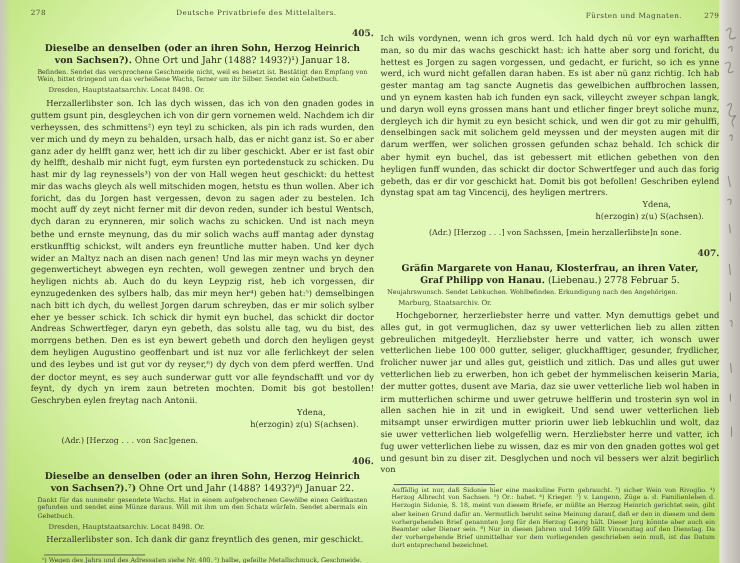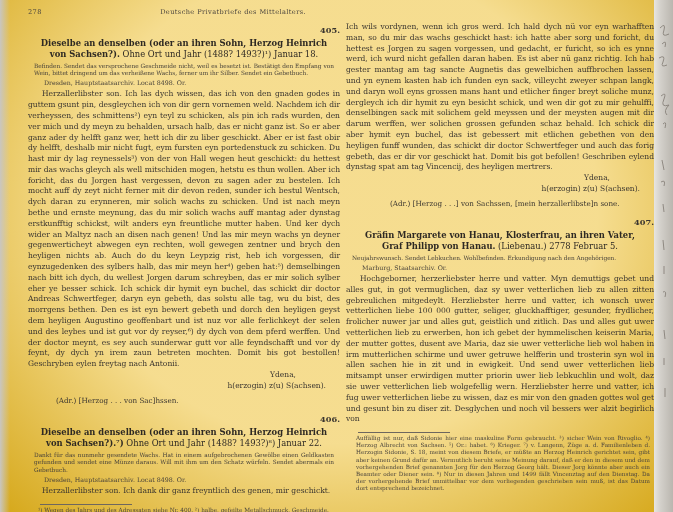--- a/index.html
+++ b/index.html
@@ -1,17 +1,17 @@
 <!DOCTYPE html>
 <html><head>
 <meta charset="utf-8">
 <style>
   html,body{margin:0;padding:0;}
   .spread{position:relative;width:673px;height:512px;overflow:hidden;
-    background:#eab308;
+    background:#bef264;
     font-family:"DejaVu Serif","Liberation Serif",serif;color:#3a352f;}
   .spread::before{content:"";position:absolute;inset:0;
     background:radial-gradient(ellipse at 50% 40%, rgba(255,255,255,.55) 55%, rgba(120,115,105,.18) 100%);
     pointer-events:none;}
   .page{position:absolute;}
   .page-left{left:28px;top:8px;width:312px;}
   .page-right{left:346px;top:10px;width:308px;}
   .runhead{display:flex;align-items:baseline;font-size:6.6px;letter-spacing:.4px;color:#4a443d;}
   .runhead .num{width:34px;}
   .runhead .title{flex:1;text-align:right;}
@@ -48,33 +48,38 @@
       <span class="spacer"></span>
     </div>
 
     <div class="sec-num">405.</div>
     <div class="heading"><span>Dieselbe an denselben (oder an ihren Sohn, Herzog Heinrich von Sachsen?).</span><span class="plain"> Ohne Ort und Jahr (1488? 1493?)¹) Januar 18.</span></div>
     <div class="regest">Befinden. Sendet das versprochene Geschmeide nicht, weil es besetzt ist. Bestätigt den Empfang von Wein, bittet dringend um das verheißene Wachs, ferner um ihr Silber. Sendet ein Gebetbuch.</div>
     <div class="archive">Dresden, Hauptstaatsarchiv.  Locat 8498.  Or.</div>
     <div class="bodytxt">Herzallerlibster son. Ich las dych wissen, das ich von den gnaden godes in guttem gsunt pin, desgleychen ich von dir gern vornemen weld. Nachdem ich dir verheyssen, des schmittens²) eyn teyl zu schicken, als pin ich rads wurden, den ver mich und dy meyn zu behalden, ursach halb, das er nicht ganz ist. So er aber ganz ader dy helfft ganz wer, hett ich dir zu liber geschickt. Aber er ist fast obir dy helfft, deshalb mir nicht fugt, eym fursten eyn portedenstuck zu schicken. Du hast mir dy lag reynessels³) von der von Hall wegen heut geschickt: du hettest mir das wachs gleych als well mitschiden mogen, hetstu es thun wollen. Aber ich foricht, das du Jorgen hast vergessen, devon zu sagen ader zu bestelen. Ich mocht auff dy zeyt nicht ferner mit dir devon reden, sunder ich bestul Wentsch, dych daran zu erynneren, mir solich wachs zu schicken. Und ist nach meyn bethe und ernste meynung, das du mir solich wachs auff mantag ader dynstag erstkunfftig schickst, wilt anders eyn freuntliche mutter haben. Und ker dych wider an Maltyz nach an disen nach genen! Und las mir meyn wachs yn deyner gegenwerticheyt abwegen eyn rechten, woll gewegen zentner und brych den heyligen nichts ab. Auch do du keyn Leypzig rist, heb ich vorgessen, dir eynzugedenken des sylbers halb, das mir meyn her⁴) geben hat:⁵) demselbingen nach bitt ich dych, du wellest Jorgen darum schreyben, das er mir solich sylber eher ye besser schick. Ich schick dir hymit eyn buchel, das schickt dir doctor Andreas Schwertfeger, daryn eyn gebeth, das solstu alle tag, wu du bist, des morrgens bethen. Den es ist eyn bewert gebeth und dorch den heyligen geyst dem heyligen Augustino geoffenbart und ist nuz vor alle ferlichkeyt der selen und des leybes und ist gut vor dy reyser,⁶) dy dych von dem pferd werffen. Und der doctor meynt, es sey auch sunderwar gutt vor alle feyndschafft und vor dy feynt, dy dych yn irem zaun betreten mochten. Domit bis got bestollen! Geschryben eylen freytag nach Antonii.</div>
     <div class="sig sig-name">Ydena,</div>
     <div class="sig sig-title">h(erzogin) z(u) S(achsen).</div>
-    <div class="address">(Adr.)  [Herzog . . . von Sac]hssen.</div>
+    <div class="address">(Adr.)  [Herzog . . . von Sac]genen.</div>
 
     <div class="sec-num">406.</div>
     <div class="heading"><span>Dieselbe an denselben (oder an ihren Sohn, Herzog Heinrich von Sachsen?).⁷)</span><span class="plain"> Ohne Ort und Jahr (1488? 1493?)⁸) Januar 22.</span></div>
     <div class="regest">Dankt für das nunmehr gesendete Wachs. Hat in einem aufgebrochenen Gewölbe einen Geldkasten gefunden und sendet eine Münze daraus. Will mit ihm um den Schatz würfeln. Sendet abermals ein Gebetbuch.</div>
     <div class="archive">Dresden, Hauptstaatsarchiv.  Locat 8498.  Or.</div>
     <div class="bodytxt">Herzallerlibster son. Ich dank dir ganz freyntlich des genen, mir geschickt.</div>
 
     <hr class="fn-rule">
     <div class="fn">¹) Wegen des Jahrs und des Adressaten siehe Nr. 400.  ²) halbe, gefeilte Metallschmuck, Geschmeide.</div>
   </div>
 
   <div class="page page-right">
+    <div class="runhead">
+      <span class="num"></span>
+      <span class="title">Fürsten und Magnaten.</span>
+      <span class="spacer" style="text-align:right">279</span>
+    </div>
 
     <div class="bodytxt noindent" style="margin-top:12px">Ich wils vordynen, wenn ich gros werd. Ich hald dych nü vor eyn warhafften man, so du mir das wachs geschickt hast: ich hatte aber sorg und foricht, du hettest es Jorgen zu sagen vorgessen, und gedacht, er furicht, so ich es ynne werd, ich wurd nicht gefallen daran haben. Es ist aber nü ganz richtig. Ich hab gester mantag am tag sancte Augnetis das gewelbichen auffbrochen lassen, und yn eynem kasten hab ich funden eyn sack, villeycht zweyer schpan langk, und daryn woll eyns grossen mans hant und etlicher finger breyt soliche munz, dergleych ich dir hymit zu eyn besicht schick, und wen dir got zu mir gehulffi, denselbingen sack mit solichem geld meyssen und der meysten augen mit dir darum werffen, wer solichen grossen gefunden schaz behald. Ich schick dir aber hymit eyn buchel, das ist gebessert mit etlichen gebethen von den heyligen funff wunden, das schickt dir doctor Schwertfeger und auch das forig gebeth, das er dir vor geschickt hat. Domit bis got befollen! Geschriben eylend dynstag spat am tag Vincencij, des heyligen mertrers.</div>
     <div class="sig sig-name">Ydena,</div>
     <div class="sig sig-title">h(erzogin) z(u) S(achsen).</div>
     <div class="address" style="margin-left:44px">(Adr.)  [Herzog . . .] von Sachssen, [mein herzallerlibste]n sone.</div>
 
     <div class="sec-num">407.</div>
     <div class="heading"><span>Gräfin Margarete von Hanau, Klosterfrau, an ihren Vater, Graf Philipp von Hanau.</span><span class="plain"> (Liebenau.)  2778 Februar 5.</span></div>
     <div class="regest" style="text-align:left">Neujahrswunsch. Sendet Lebkuchen. Wohlbefinden. Erkundigung nach den Angehörigen.</div>
     <div class="archive">Marburg, Staatsarchiv.  Or.</div>

